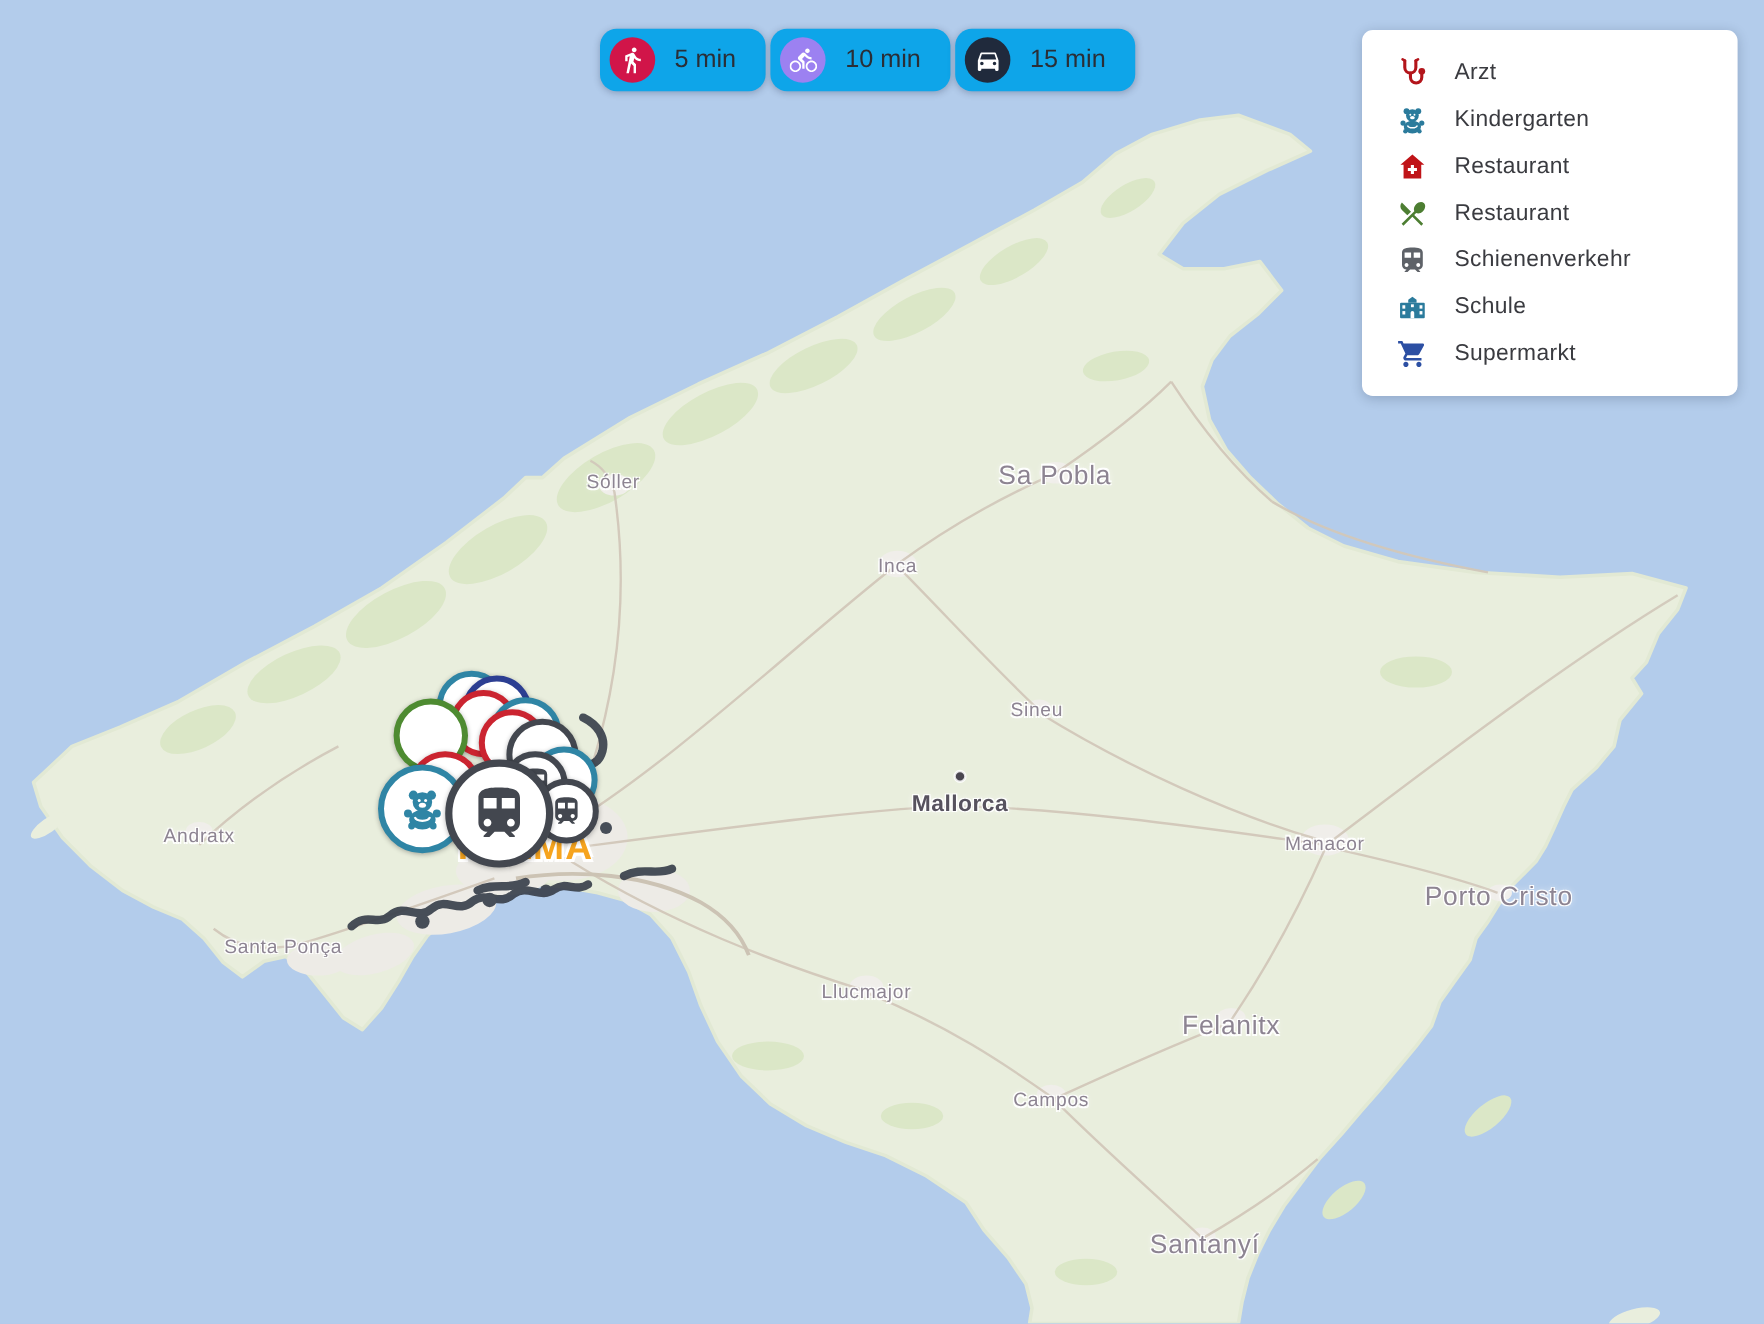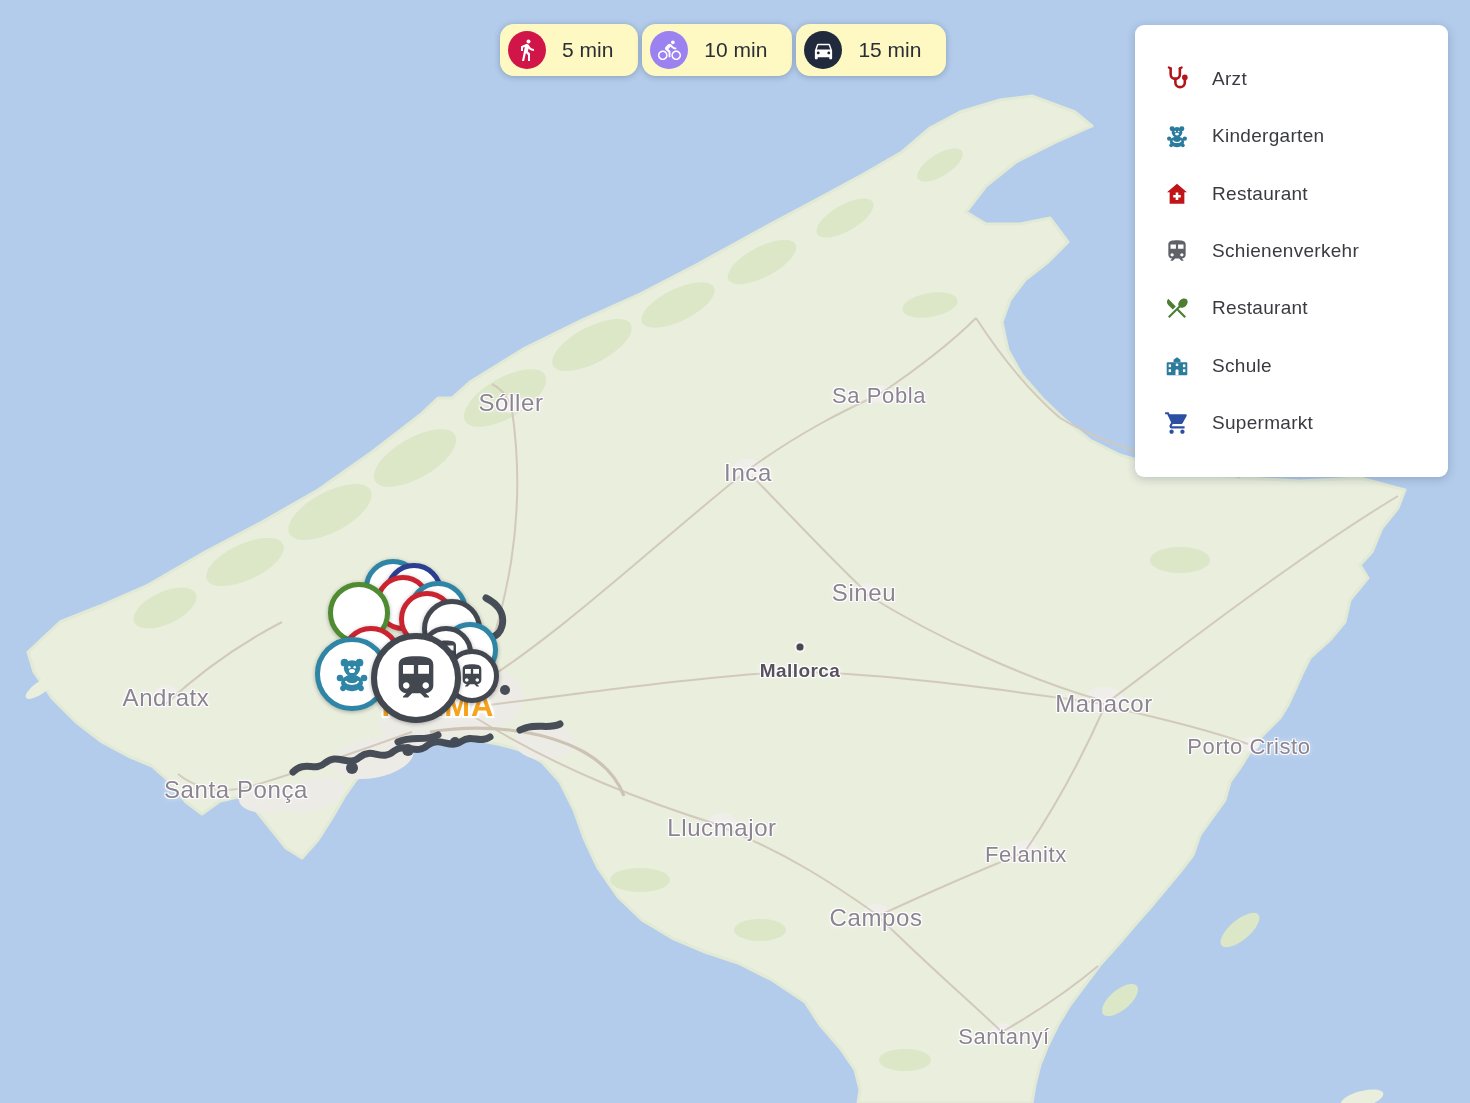--- a/index.html
+++ b/index.html
@@ -2,39 +2,39 @@
 <html><head>
 <meta charset="utf-8">
 <style>
   html,body{margin:0;padding:0;background:#b3cceb;}
   .screen{position:relative;width:1470px;height:1103px;overflow:hidden;
     background:#b3cceb;font-family:"Liberation Sans",sans-serif;}
   .map-svg{position:absolute;left:0;top:0;}
 
   
   .map-label{position:absolute;transform:translate(-50%,-50%);white-space:nowrap;
-    color:#8d8492;font-weight:500;letter-spacing:.6px;font-size:24px;
+    color:#8d8492;font-weight:500;letter-spacing:.6px;font-size:16px;
     text-shadow:-1px -1px 0 rgba(255,255,255,.95),1px -1px 0 rgba(255,255,255,.95),
       -1px 1px 0 rgba(255,255,255,.95),1px 1px 0 rgba(255,255,255,.95),0 0 6px rgba(255,255,255,.9);}
   .map-label.sm{font-size:22px;}
   .map-label.mallorca{font-size:19px;font-weight:700;color:#57525e;letter-spacing:.4px;}
   .map-label.palma{font-size:31px;font-weight:700;color:#f6a41e;letter-spacing:1px;
     text-shadow:-2px -2px 0 rgba(255,255,255,.95),2px -2px 0 rgba(255,255,255,.95),
       -2px 2px 0 rgba(255,255,255,.95),2px 2px 0 rgba(255,255,255,.95),0 0 8px rgba(255,255,255,.9);}
 
   
   .pill-bar{position:absolute;left:500px;top:24px;display:flex;gap:4px;}
-  .pill{display:flex;align-items:center;gap:16px;background:#fef9c3;border-radius:14px;
+  .pill{display:flex;align-items:center;gap:16px;background:#0ea5e9;border-radius:14px;
     padding:7px 25px 7px 8px;box-shadow:0 1px 6px rgba(25,35,65,.28);}
   .mode-circle{width:38px;height:38px;border-radius:50%;display:flex;align-items:center;justify-content:center;color:#fff;flex:none;}
   .bg-walk{background:#d11549;} .bg-bike{background:#9c81f1;} .bg-car{background:#202a3c;}
   .pill-label{font-size:21px;color:#2a2e36;font-weight:500;}
 
   
-  .legend{position:absolute;left:1135px;top:25px;width:313px;height:452px;background:#fff;
+  .legend{position:absolute;left:1135px;top:25px;width:313px;height:305px;background:#fff;
     border-radius:9px;box-shadow:0 2px 10px rgba(25,35,65,.22);display:flex;flex-direction:column;
     justify-content:space-evenly;padding:10px 0;box-sizing:border-box;}
   .legend-row{display:flex;align-items:center;gap:22px;padding:0 28px;cursor:pointer;}
   .legend-icon{width:27px;height:27px;display:flex;align-items:center;justify-content:center;flex:none;}
   .legend-label{font-size:19px;color:#3a3b40;letter-spacing:.3px;}
   .c-red-dark{color:#b3151b;} .c-red{color:#c01418;} .c-teal{color:#2b7b9c;}
   .c-gray{color:#5e6268;} .c-green{color:#4d7e32;} .c-blue{color:#2c4fa3;}
 
   
   .poi{position:absolute;border-radius:50%;background:#fff;box-sizing:border-box;
@@ -288,34 +288,34 @@
     <div class="legend-row">
       <span class="legend-icon c-red">
         <svg width="26" height="26" viewBox="0 0 24 24">
           <path fill="currentColor" d="M12 2.6 2.8 10.4h2.4V21h13.6V10.4h2.4z"></path>
           <path fill="#fff" d="M10.8 10.6h2.4v2.3h2.3v2.4h-2.3v2.3h-2.4v-2.3H8.5v-2.4h2.3z"></path>
         </svg>
       </span>
       <span class="legend-label">Restaurant</span>
     </div>
     <div class="legend-row">
+      <span class="legend-icon c-green">
+        <svg width="26" height="26" viewBox="0 0 24 24" fill="currentColor">
+            <path d="M8.1 13.34l2.83-2.83L3.91 3.5c-1.56 1.56-1.56 4.09 0 5.66l4.19 4.18zm6.78-1.81c1.53.71 3.68.21 5.27-1.38 1.91-1.91 2.28-4.65.81-6.12-1.46-1.46-4.2-1.1-6.12.81-1.59 1.59-2.09 3.74-1.38 5.27L3.7 19.87l1.41 1.41L12 14.41l6.88 6.88 1.41-1.41L13.41 13l1.47-1.47z"></path>
+          </svg>
+      </span>
+      <span class="legend-label">Restaurant</span>
+    </div>
+    <div class="legend-row">
       <span class="legend-icon c-gray">
         <svg width="26" height="26" viewBox="0 0 24 24" fill="currentColor">
             <path d="M12 2c-4.42 0-8 .5-8 4v9.5C4 17.43 5.57 19 7.5 19L6 20.5v.5h2.23l2-2H14l2 2h2v-.5L16.5 19c1.93 0 3.5-1.57 3.5-3.5V6c0-3.5-3.58-4-8-4zM7.5 17c-.83 0-1.5-.67-1.5-1.5S6.67 14 7.5 14s1.5.67 1.5 1.5S8.33 17 7.5 17zm3.5-7H6V6h5v4zm2 0V6h5v4h-5zm3.5 7c-.83 0-1.5-.67-1.5-1.5s.67-1.5 1.5-1.5 1.5.67 1.5 1.5-.67 1.5-1.5 1.5z"></path>
           </svg>
       </span>
       <span class="legend-label">Schienenverkehr</span>
-    </div>
-    <div class="legend-row">
-      <span class="legend-icon c-green">
-        <svg width="26" height="26" viewBox="0 0 24 24" fill="currentColor">
-            <path d="M8.1 13.34l2.83-2.83L3.91 3.5c-1.56 1.56-1.56 4.09 0 5.66l4.19 4.18zm6.78-1.81c1.53.71 3.68.21 5.27-1.38 1.91-1.91 2.28-4.65.81-6.12-1.46-1.46-4.2-1.1-6.12.81-1.59 1.59-2.09 3.74-1.38 5.27L3.7 19.87l1.41 1.41L12 14.41l6.88 6.88 1.41-1.41L13.41 13l1.47-1.47z"></path>
-          </svg>
-      </span>
-      <span class="legend-label">Restaurant</span>
     </div>
     <div class="legend-row">
       <span class="legend-icon c-teal">
         <svg width="26" height="26" viewBox="0 0 24 24">
           <g fill="currentColor">
             <rect x="2.5" y="8.5" width="19" height="12" rx="0.8"></rect>
             <path d="M8.8 8.5V6.2L12 4l3.2 2.2v2.3z"></path>
           </g>
           <g fill="#fff">
             <path d="M10.6 20.5v-4.2a1.4 1.4 0 0 1 2.8 0v4.2z"></path>

